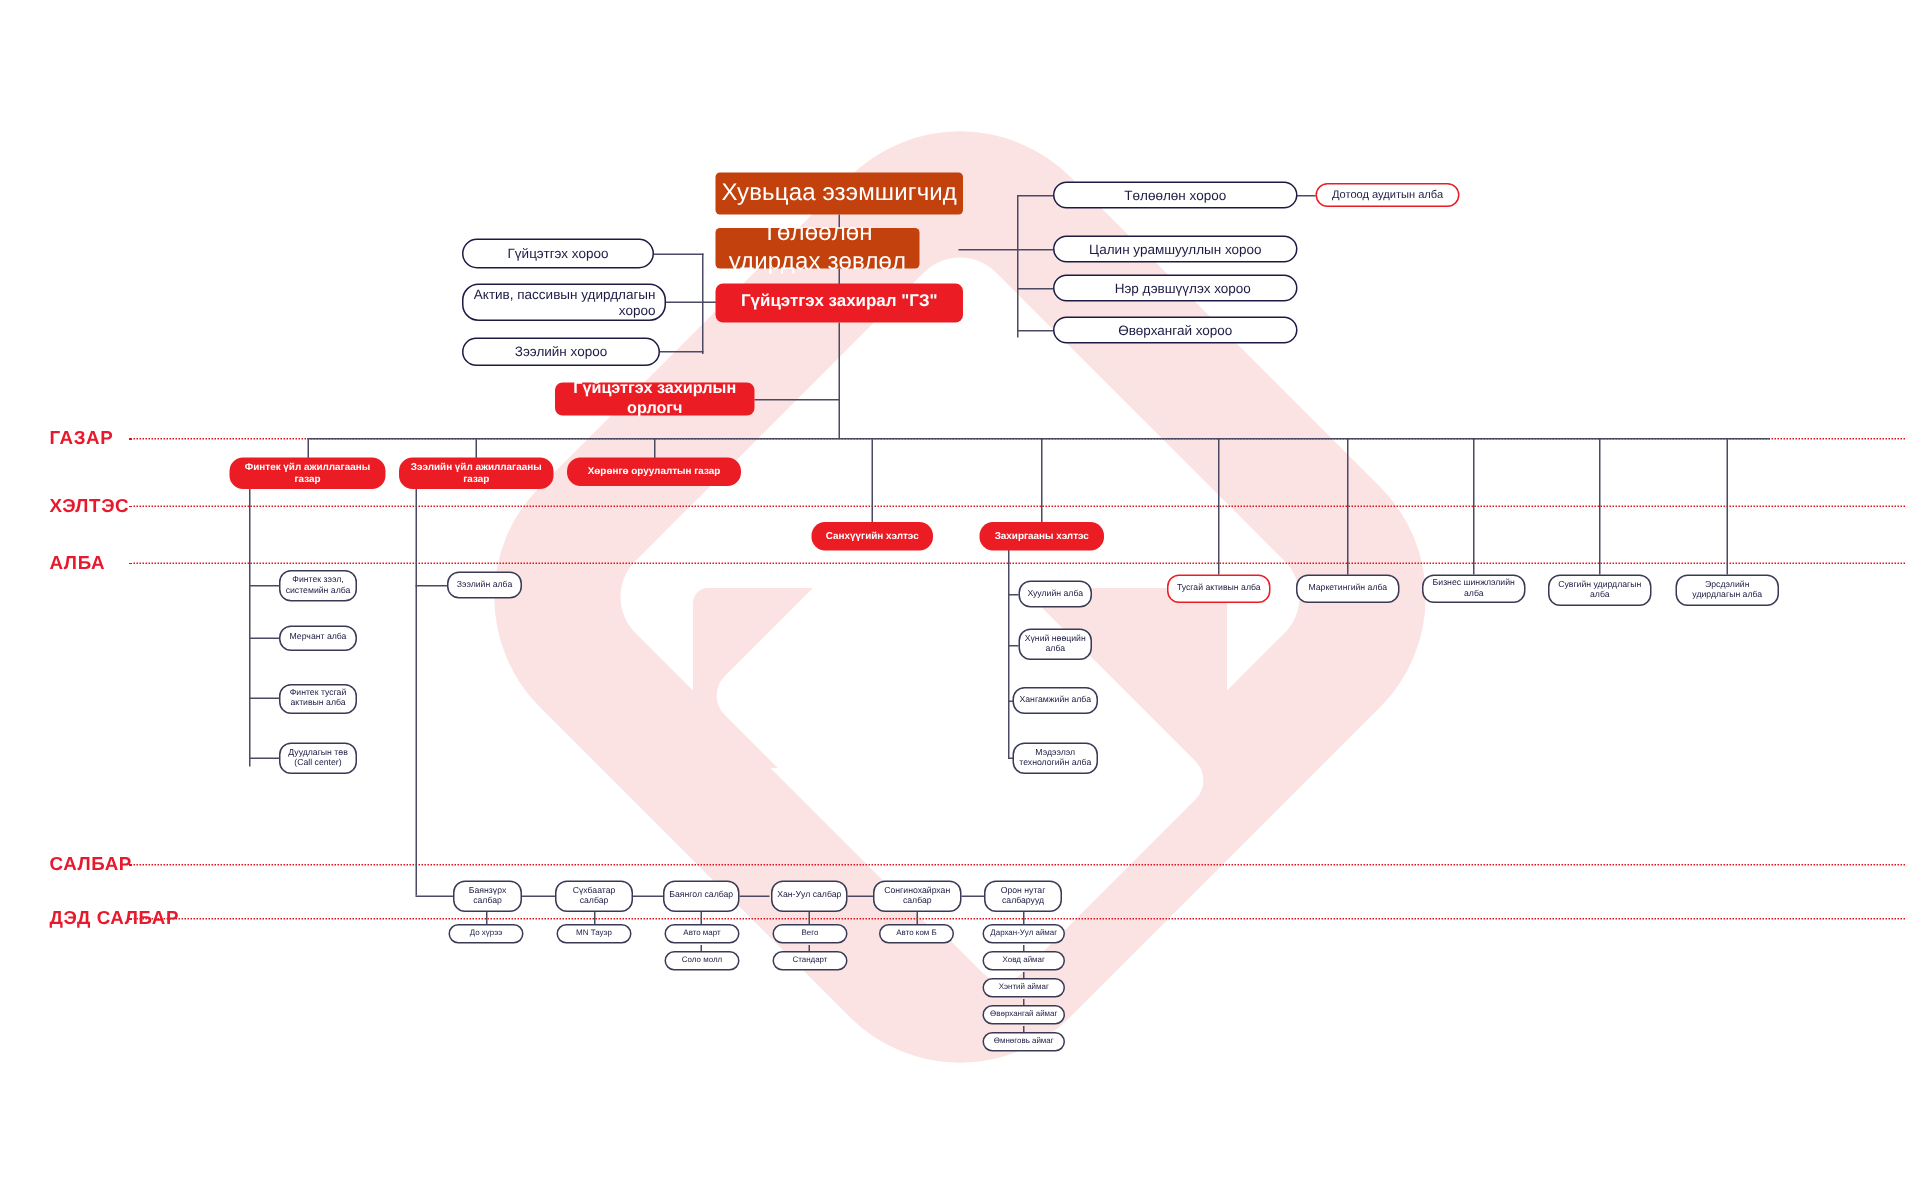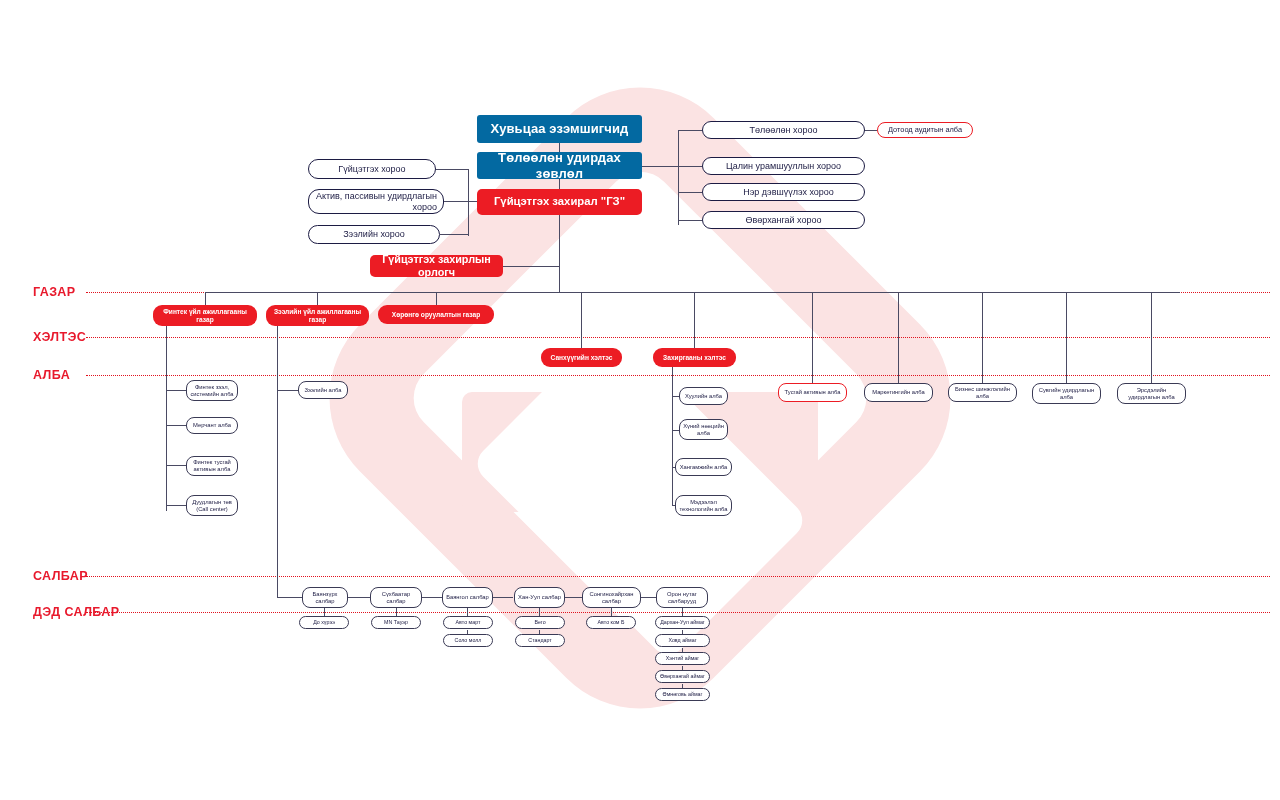--- a/index.html
+++ b/index.html
@@ -46,22 +46,22 @@
   .lnv{width:1px;}
   .lnh{height:1px;}
 
   
   .node{
     position:absolute;z-index:4;box-sizing:border-box;
     display:flex;align-items:center;justify-content:center;text-align:center;
     line-height:1.18;
   }
   .n-dark{
-    background:#0369a1;color:#ffffff;border-radius:3px;
-    font-size:13px;font-weight:bold;letter-spacing:.1px;
+    background:#c2410c;color:#ffffff;border-radius:3px;
+    font-size:16px;font-weight:normal;letter-spacing:.1px;
   }
   .n-red{
     background:#ec1c24;color:#ffffff;border-radius:5px;
     font-size:10.8px;font-weight:bold;
   }
   .n-red-lg{
     background:#ec1c24;color:#ffffff;border-radius:5px;
     font-size:11.3px;font-weight:bold;
   }
   .n-red-pill{
@@ -175,21 +175,21 @@
   <div class="ln lnv" style="left:539px;top:608px;height:13px;"></div>
   <div class="ln lnv" style="left:539px;top:630px;height:9px;"></div>
   <div class="ln lnv" style="left:611px;top:608px;height:13px;"></div>
   <div class="ln lnv" style="left:682px;top:608px;height:13px;"></div>
   <div class="ln lnv" style="left:682px;top:630px;height:9px;"></div>
   <div class="ln lnv" style="left:682px;top:648px;height:9px;"></div>
   <div class="ln lnv" style="left:682px;top:666px;height:9px;"></div>
   <div class="ln lnv" style="left:682px;top:684px;height:9px;"></div>
 
   <div class="node n-dark" style="left:477px;top:115px;width:165px;height:28px;">Хувьцаа эзэмшигчид</div>
-  <div class="node n-dark" style="left:477px;top:152px;width:165px;height:27px;">Төлөөлөн удирдах зөвлөл</div>
+  <div class="node n-dark" style="left:477px;top:152px;width:136px;height:27px;">Төлөөлөн удирдах зөвлөл</div>
   <div class="node n-red-lg" style="left:477px;top:189px;width:165px;height:26px;">Гүйцэтгэх захирал "ГЗ"</div>
   <div class="node n-red" style="left:370px;top:255px;width:133px;height:22px;">Гүйцэтгэх захирлын орлогч</div>
 
   <div class="node n-white" style="left:308px;top:159px;width:128px;height:20px;">Гүйцэтгэх хороо</div>
   <div class="node n-white" style="left:308px;top:189px;width:136px;height:25px;text-align:right;">Актив, пассивын удирдлагын хороо</div>
   <div class="node n-white" style="left:308px;top:225px;width:132px;height:19px;">Зээлийн хороо</div>
 
   <div class="node n-white" style="left:702px;top:121px;width:163px;height:18px;">Төлөөлөн хороо</div>
   <div class="node n-white" style="left:702px;top:157px;width:163px;height:18px;">Цалин урамшууллын хороо</div>
   <div class="node n-white" style="left:702px;top:183px;width:163px;height:18px;padding-left:16px;">Нэр дэвшүүлэх хороо</div>

